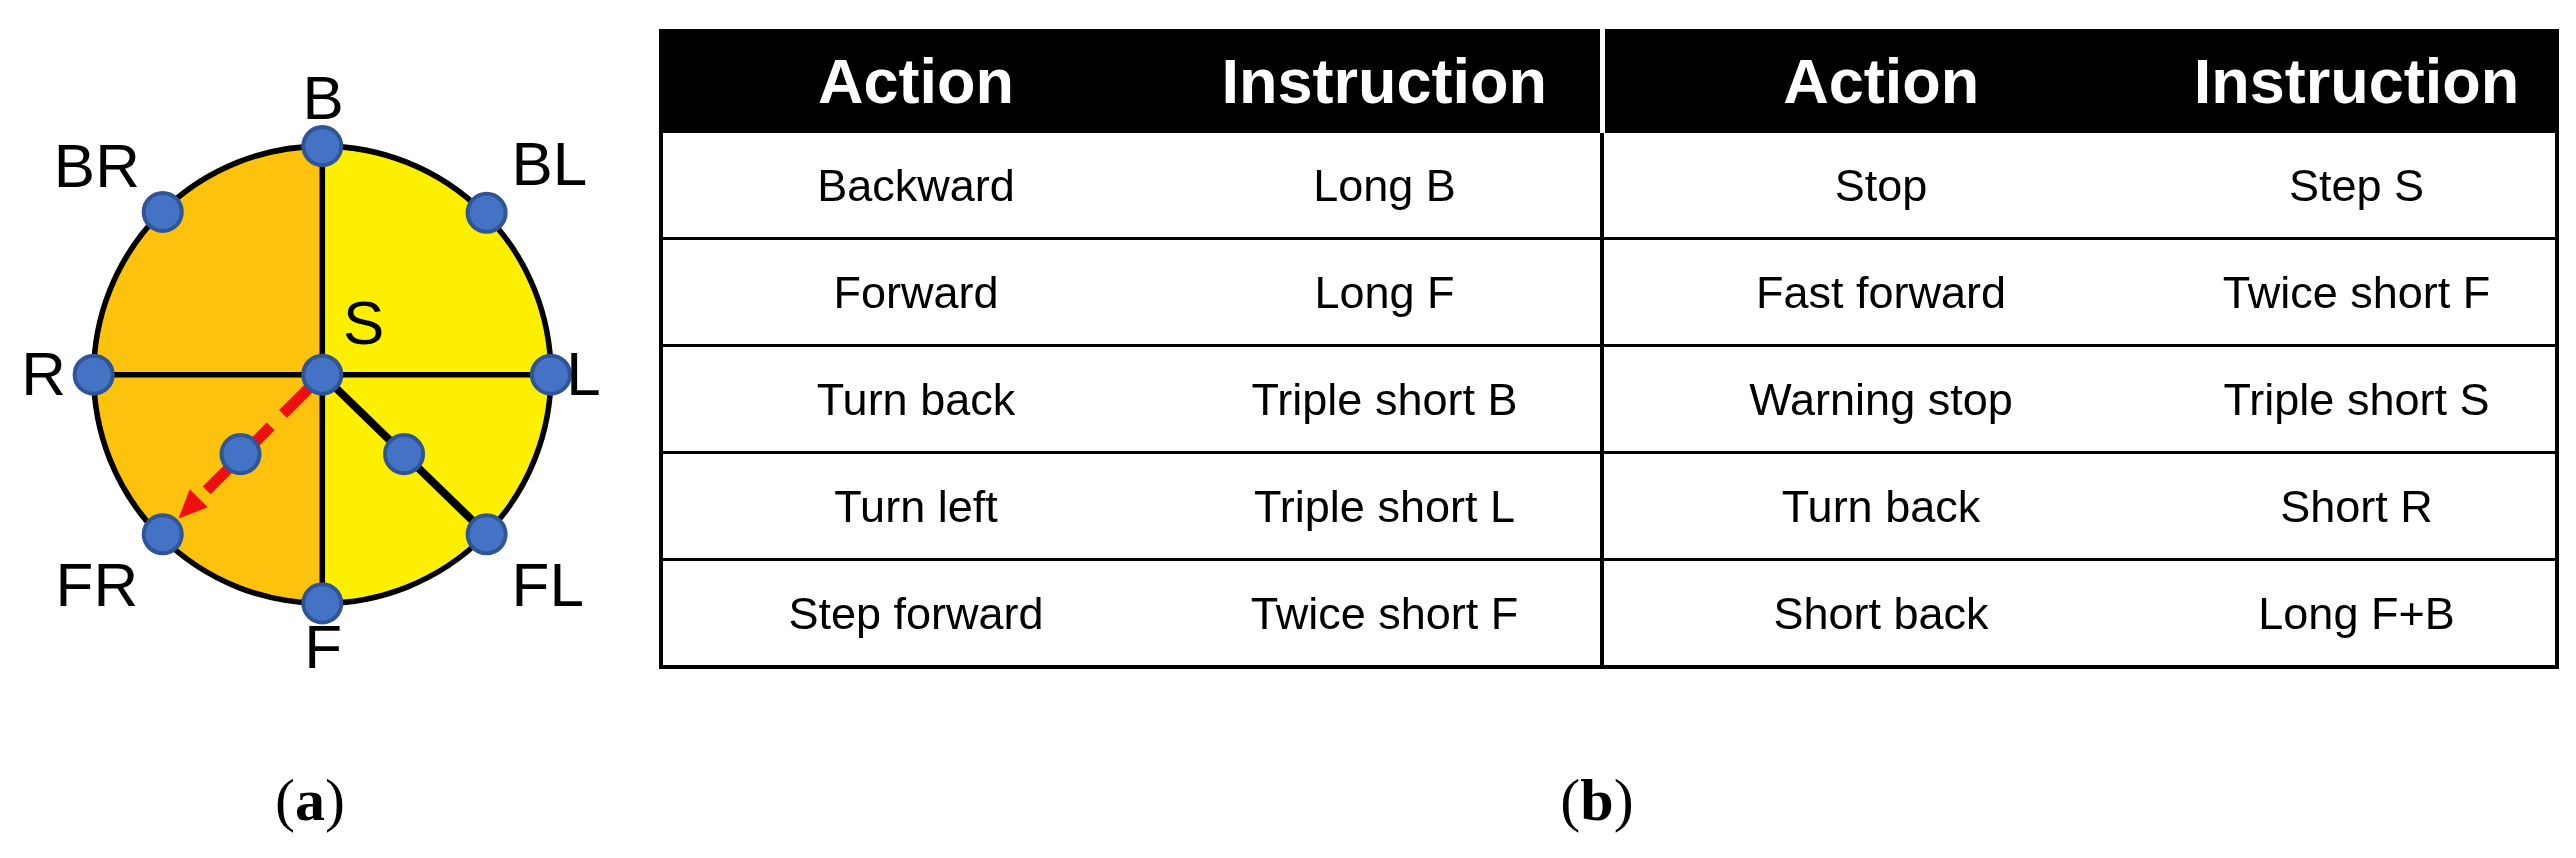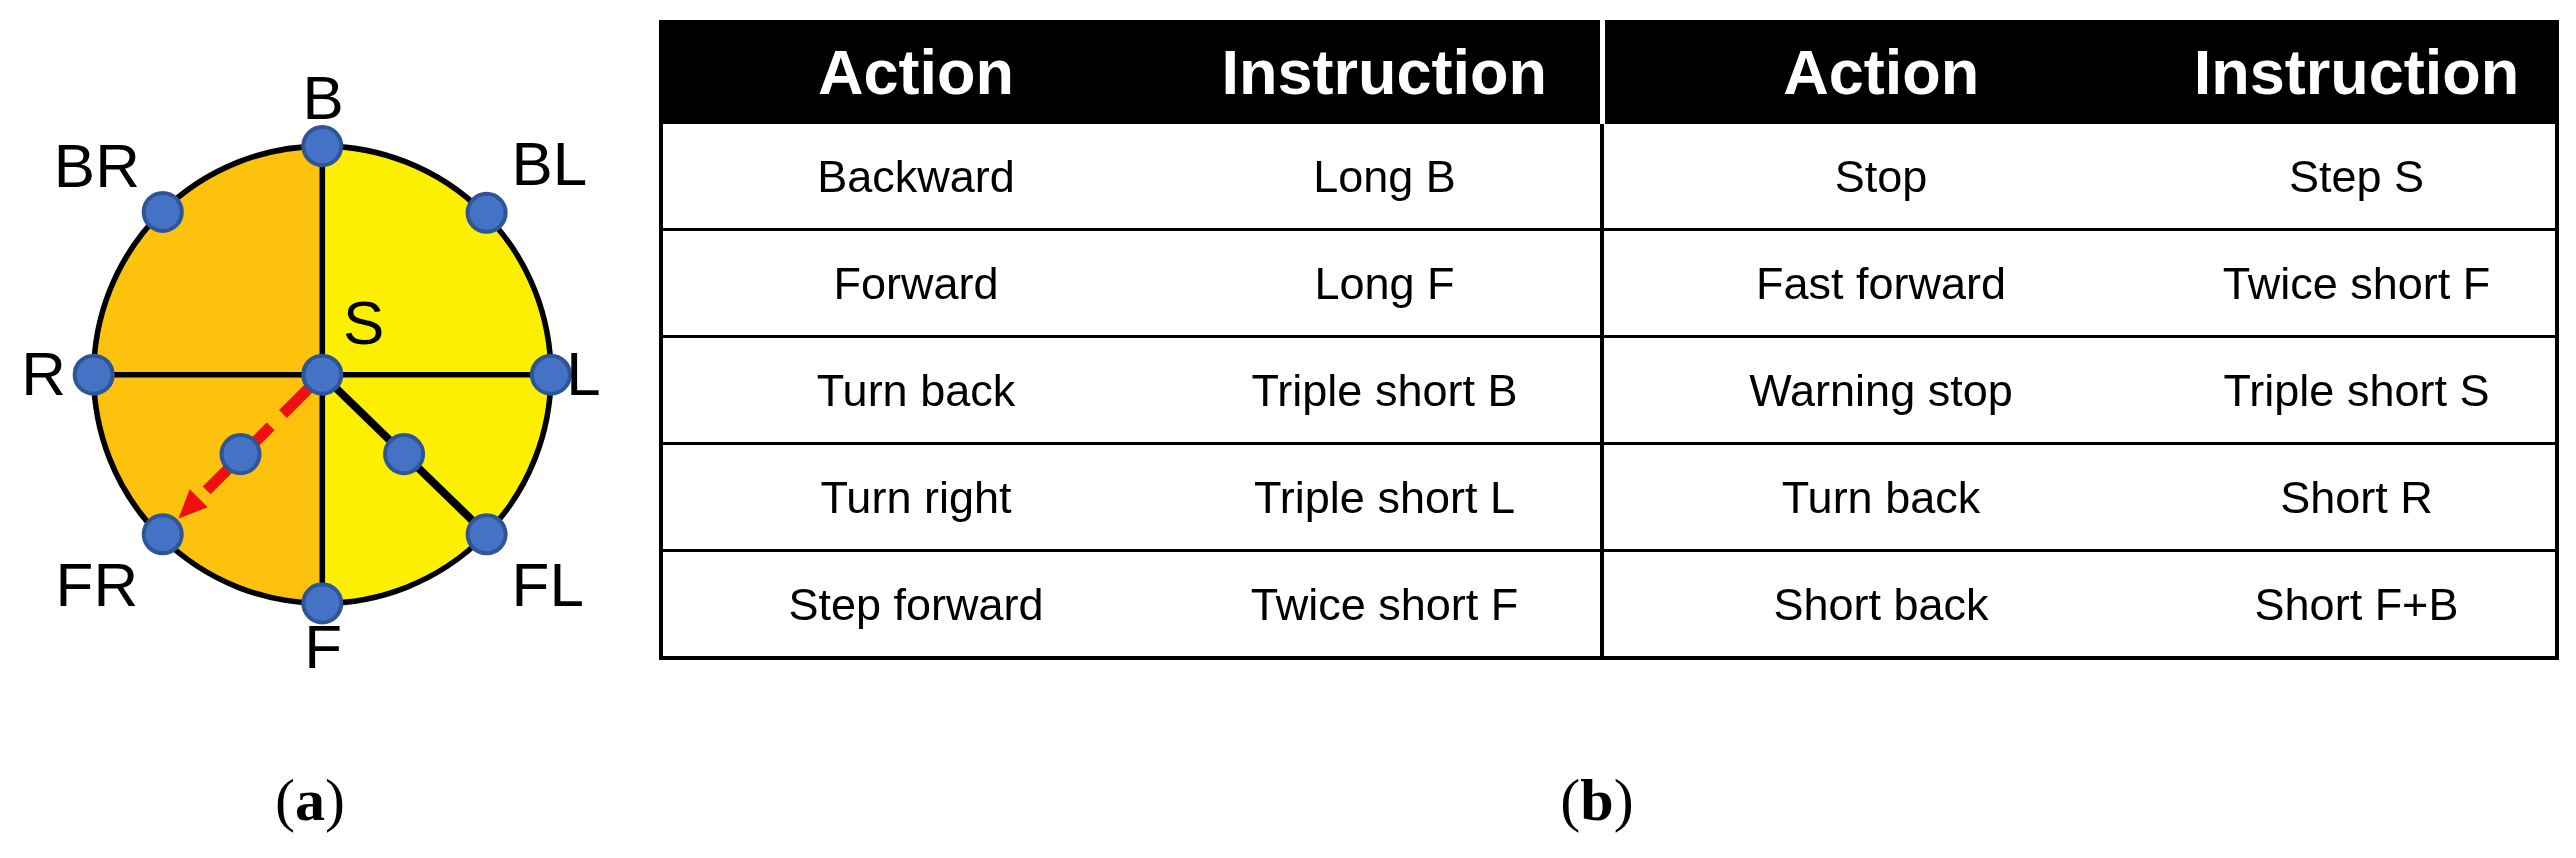--- a/index.html
+++ b/index.html
@@ -1,20 +1,20 @@
 <!DOCTYPE html>
 <html style="font-size:12.7px"><head>
 <meta charset="utf-8">
 <style>
   html,body{margin:0;padding:0;background:#fff;}
   #stage{position:relative;width:2576px;height:859px;background:#ffffff;overflow:hidden;
          font-family:"Liberation Sans","DejaVu Sans",sans-serif;}
   #panel-a-svg{position:absolute;left:0;top:0;}
   .dlabel{font-family:"Liberation Sans","DejaVu Sans",sans-serif;font-size:78px;fill:#000;}
-  #cmd{position:absolute;left:659px;top:20px;border-collapse:collapse;table-layout:fixed;
+  #cmd{position:absolute;left:659px;top:29px;border-collapse:collapse;table-layout:fixed;
        width:1895px;border:4.8px solid #000;background:#fff;}
   #cmd th{background:#000;color:#fff;font-weight:bold;font-size:63px;height:97px;
           text-align:center;vertical-align:middle;padding:0;line-height:1;}
   #cmd th.div{border-right:5.6px solid #fff;}
   #cmd td{font-size:45px;color:#000;height:104px;text-align:center;vertical-align:middle;
           padding:0;line-height:1;border-top:3.2px solid #000;}
   #cmd td.div{border-right:4.8px solid #000;}
   .caption{position:absolute;top:770px;width:254px;text-align:center;color:#000;
            font-family:"Liberation Serif","DejaVu Serif",serif;font-size:60px;line-height:1;}
   .caption b{font-weight:bold;}
@@ -92,30 +92,30 @@
         <td>Fast forward</td>
         <td>Twice short F</td>
       </tr>
       <tr>
         <td>Turn back</td>
         <td class="div">Triple short B</td>
         <td>Warning stop</td>
         <td>Triple short S</td>
       </tr>
       <tr>
-        <td>Turn right</td>
+        <td>Turn left</td>
         <td class="div">Triple short L</td>
         <td>Turn back</td>
         <td>Short R</td>
       </tr>
       <tr>
         <td>Step forward</td>
         <td class="div">Twice short F</td>
         <td>Short back</td>
-        <td>Short F+B</td>
+        <td>Long F+B</td>
       </tr>
     </tbody>
   </table>
 
   <div id="cap-a" class="caption"><span>(</span><b>a</b><span>)</span></div>
   <div id="cap-b" class="caption"><span>(</span><b>b</b><span>)</span></div>
 
 </div>
 
 

